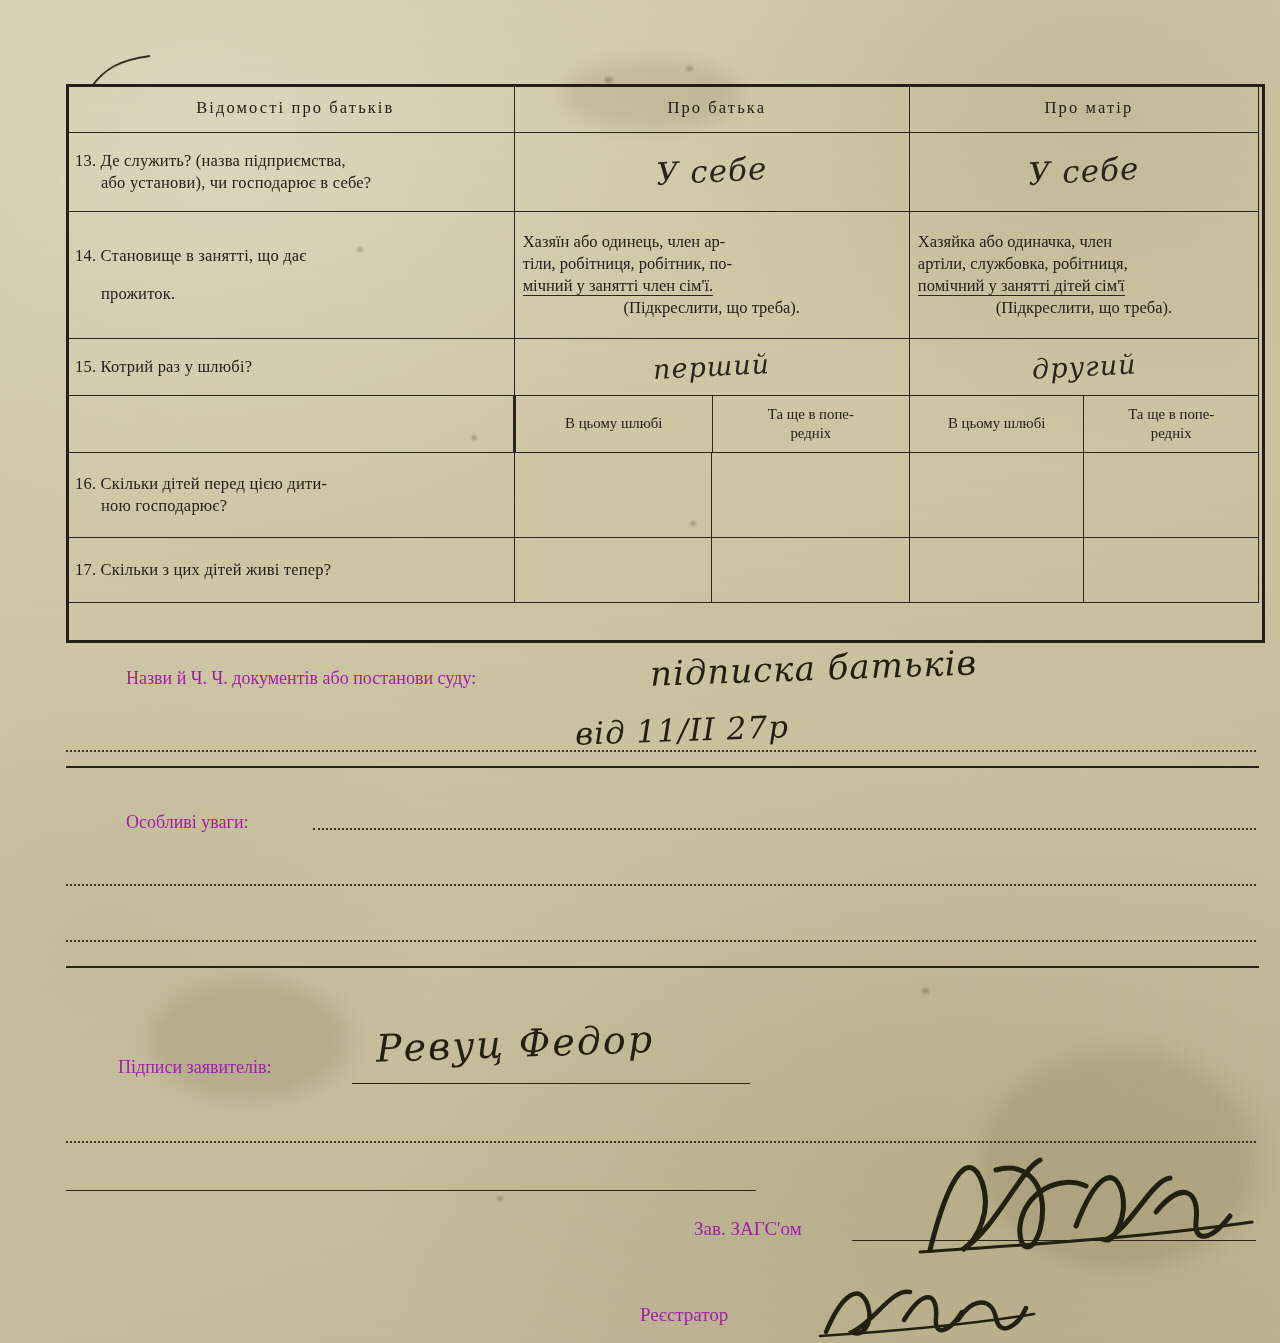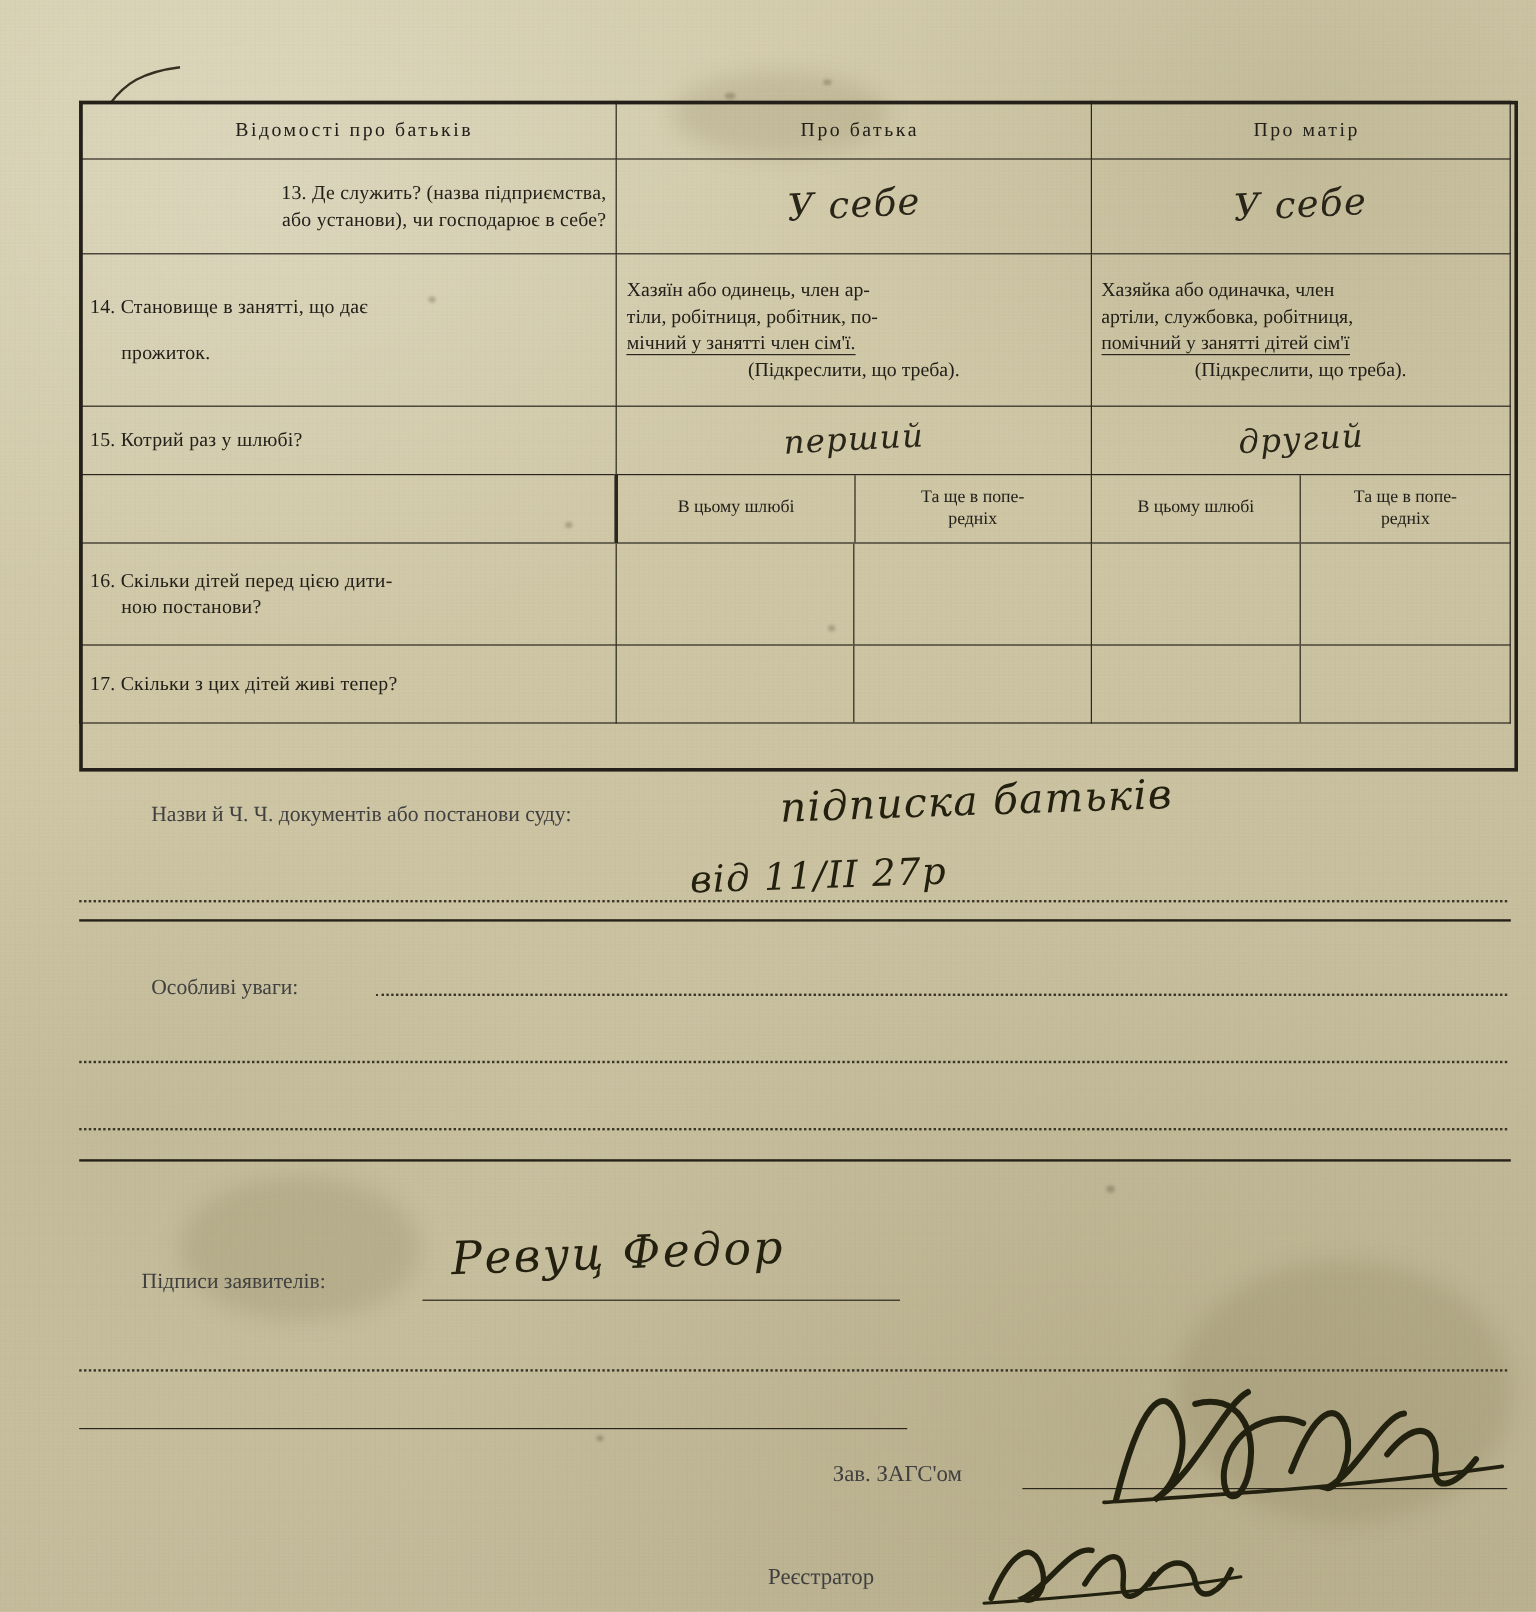--- a/index.html
+++ b/index.html
@@ -104,38 +104,38 @@
   }
   .optblock .center { text-align: center; display: block; }
   .u { border-bottom: 1.4px solid #2b2720; }
   .sub td {
     text-align: center;
     font-size: 14.8px;
     line-height: 1.3;
     padding: 9px 6px;
   }
   .cell-blank { height: 76px; }
-  .tall { height: 70px; text-align: right; }
+  .tall { height: 70px; }
 
   
   .hand {
     font-family: "DejaVu Serif", serif;
     font-style: italic;
     color: #2a2519;
     transform: rotate(-3deg);
     display: inline-block;
     letter-spacing: 1px;
   }
   .hand-big { font-size: 31px; }
   .hand-md  { font-size: 27px; }
 
   .hw-cell { text-align: center; }
   .row-line {
     position: absolute;
-    color: #404040;
+    color: #a21caf;
     font-size: 18px;
   }
   .dotline {
     position: absolute;
     border-bottom: 2px dotted #3a3527;
     height: 0;
   }
   .solidline {
     position: absolute;
     border-bottom: 2.5px solid #262218;
@@ -260,21 +260,21 @@
           </tr>
         </tbody>
             </table>
       </td>
     </tr>
 
     <tr>
       <td class="lbl cell-blank">
         <span>16.</span>
         <span>Скільки дітей перед цією дити-</span>
-        <span class="ln2" style="padding-left:26px">ною постанови?</span>
+        <span class="ln2" style="padding-left:26px">ною господарює?</span>
       </td>
       <td style="padding:0">
         <table style="width:100%;height:100%;border-collapse:collapse">
           <tbody>
                 <tr>
             <td style="width:50%;border:none;border-right:1.5px solid #2b2720;height:76px"></td>
             <td style="width:50%;border:none"></td>
           </tr>
         </tbody>
             </table>

